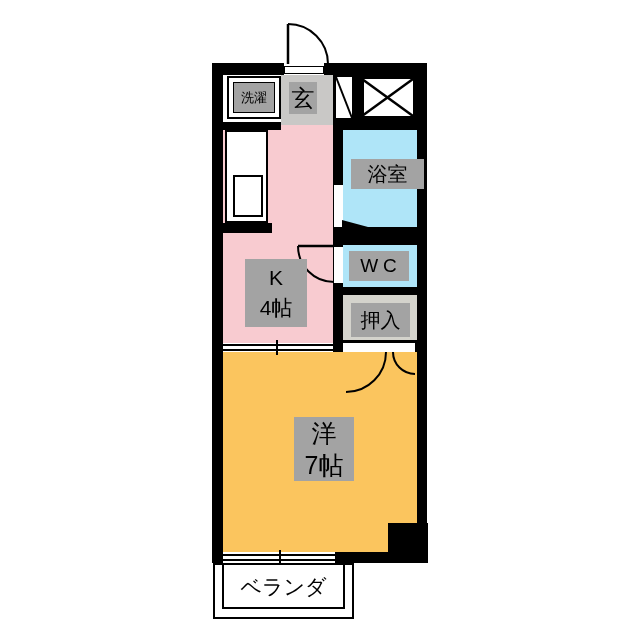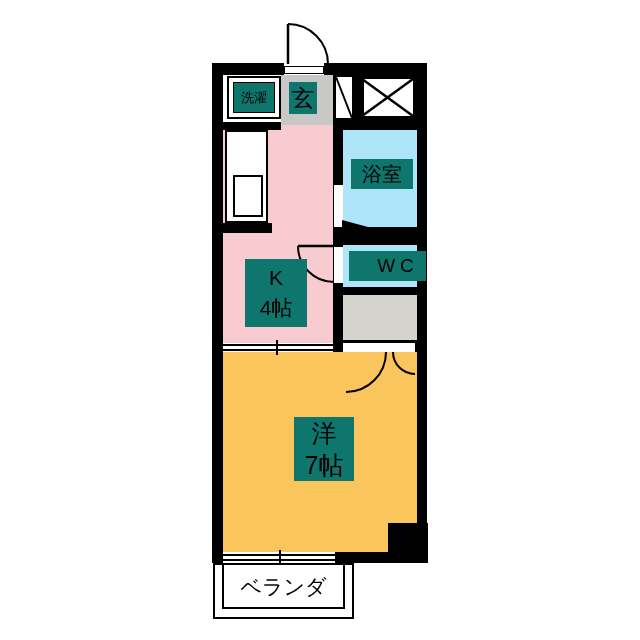--- a/index.html
+++ b/index.html
@@ -1,19 +1,19 @@
 <!DOCTYPE html>
 <html><head>
 <meta charset="utf-8">
 <style>
   html,body{margin:0;padding:0;background:#fff;}
   .canvas{position:relative;width:640px;height:640px;background:#ffffff;overflow:hidden;
           font-family:"Liberation Sans","DejaVu Sans",sans-serif;color:#000;}
   .abs{position:absolute;}
-  .lbl{position:absolute;background:#0f766e;display:flex;align-items:center;justify-content:center;
+  .lbl{position:absolute;background:#a3a3a3;display:flex;align-items:center;justify-content:center;
        text-align:center;color:#000;}
   svg.overlay{position:absolute;left:0;top:0;width:640px;height:640px;z-index:30;}
   .z10{z-index:10;} .z20{z-index:20;} .z40{z-index:40;}
   .border-box{box-sizing:border-box;}
 </style>
 </head>
 <body>
 
 <div class="canvas">
 
@@ -69,28 +69,31 @@
   <div class="abs z40 border-box" style="left:227px;top:76px;width:54px;height:43px;border:2.5px solid #000;background:#fff;">
     <div class="lbl border-box" style="left:4px;top:4px;width:42px;height:31px;border:1.5px solid #000;font-size:13px;">
       <span>洗濯</span>
     </div>
   </div>
 
   <div class="lbl z40" style="left:289px;top:82px;width:28px;height:32px;font-size:23px;">
     <span>玄</span>
   </div>
 
-  <div class="lbl z40" style="left:351px;top:159px;width:62px;height:30px;font-size:20px;">
+  <div class="lbl z40" style="left:351px;top:159px;width:73px;height:30px;font-size:20px;">
     <span>浴室</span>
   </div>
 
-  <div class="lbl z40" style="left:349px;top:251px;width:56px;height:30px;font-size:19px;letter-spacing:5px;padding-left:21px;">
+  <div class="lbl z40" style="left:349px;top:251px;width:56px;height:30px;font-size:19px;letter-spacing:5px;padding-left:4px;">
     <span>WC</span>
   </div>
 
+  <div class="lbl z40" style="left:351px;top:303px;width:59px;height:34px;font-size:20px;">
+    <span>押入</span>
+  </div>
 
   <div class="lbl z40" style="left:245px;top:259px;width:62px;height:68px;font-size:21px;flex-direction:column;line-height:1.45;">
     <span>K</span>
     <span>4帖</span>
   </div>
 
   <div class="lbl z40" style="left:294px;top:417px;width:60px;height:64px;font-size:25px;flex-direction:column;line-height:1.3;">
     <span>洋</span>
     <span>7帖</span>
   </div>

